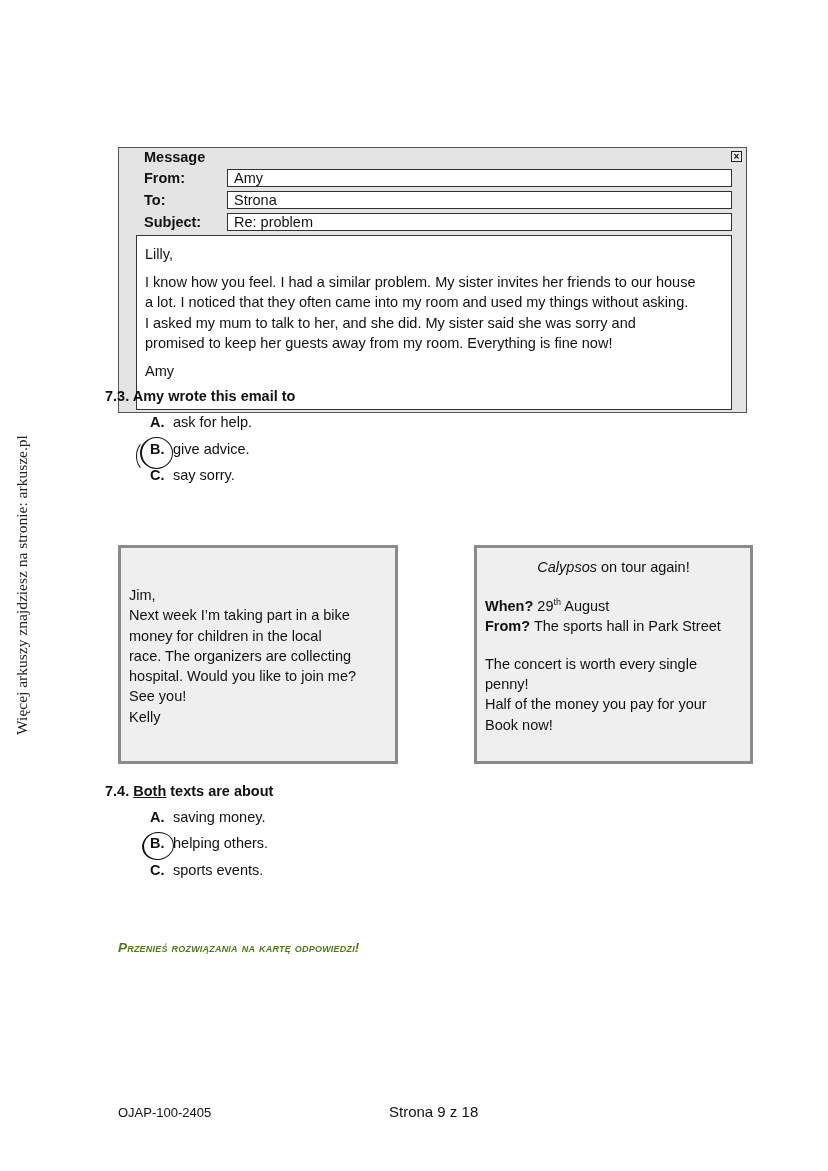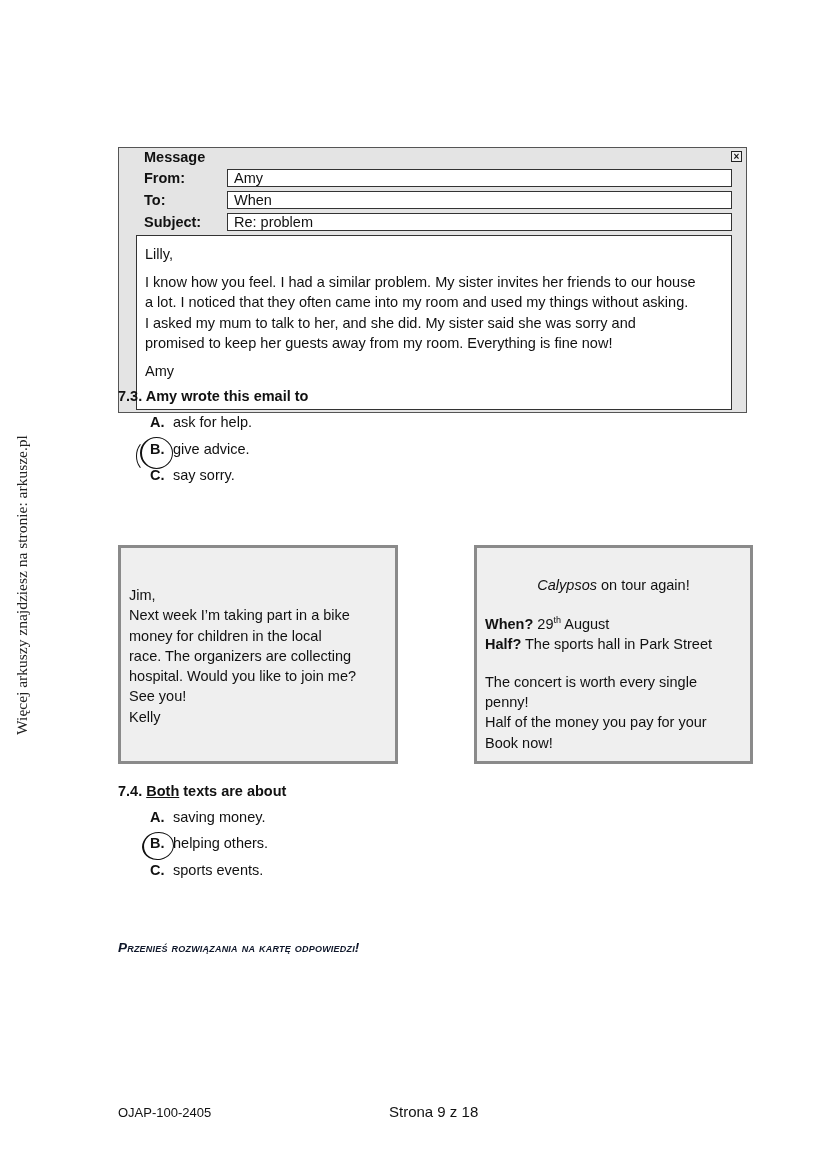--- a/index.html
+++ b/index.html
@@ -20,55 +20,55 @@
   .hdr-field { position: absolute; left: 108px; width: 505px; height: 18px; background: #fff;
                border: 1.5px solid #333; box-sizing: border-box; font-size: 14.5px;
                line-height: 16px; padding-left: 6px; }
   .email-body { position: absolute; left: 17px; top: 87px; width: 596px; height: 175px;
                 background: #fff; border: 1.5px solid #333; box-sizing: border-box;
                 padding: 8px 8px 12px 8px; font-size: 14.5px; line-height: 20.5px; }
   .email-body p { margin: 0; }
   .gap { height: 7px; }
 
   
-  .q-title { position: absolute; left: 118px; font-weight: bold; font-size: 14.5px; }
+  .q-title { position: absolute; left: 105px; font-weight: bold; font-size: 14.5px; }
   .q-title u { text-decoration: underline; }
   .opt { position: absolute; left: 150px; font-size: 14.5px; }
   .opt b { display: inline-block; width: 23px; }
   .circle { position: absolute; border: 1.3px solid #111; border-radius: 50%; }
 
   
   .note { position: absolute; background: #efefef; border: 3px solid #8a8a8a;
           box-sizing: border-box; font-size: 14.5px; line-height: 20.3px; }
   .note-left { left: 118px; top: 545px; width: 280px; height: 219px; padding: 37px 8px 0 8px; }
-  .note-right { left: 474px; top: 545px; width: 279px; height: 219px; padding: 27px 8px 0 8px; }
+  .note-right { left: 474px; top: 545px; width: 279px; height: 219px; padding: 9px 8px 0 8px; }
   .note p { margin: 0; }
   .center { text-align: center; }
   sup { font-size: 9px; }
 
-  .warn { position: absolute; left: 118px; top: 940px; color: #0f172a; font-weight: bold;
+  .warn { position: absolute; left: 118px; top: 940px; color: #4d7c0f; font-weight: bold;
           font-style: italic; font-size: 13.5px; font-variant: small-caps; letter-spacing: 0.2px; }
 
   .footer-code { position: absolute; left: 118px; top: 1105px; font-size: 13px; }
   .footer-page { position: absolute; left: 389px; top: 1103px; font-size: 15px; }
 </style>
 </head>
 <body>
 
 <div class="side-note">Więcej arkuszy znajdziesz na stronie: arkusze.pl</div>
 
 <div class="email">
   <div class="email-title">Message</div>
   <div class="close-box">×</div>
 
   <div class="hdr-label" style="top:22px">From:</div>
   <div class="hdr-field" style="top:21px">Amy</div>
 
   <div class="hdr-label" style="top:44px">To:</div>
-  <div class="hdr-field" style="top:43px">When</div>
+  <div class="hdr-field" style="top:43px">Strona</div>
 
   <div class="hdr-label" style="top:66px">Subject:</div>
   <div class="hdr-field" style="top:65px">Re: problem</div>
 
   <div class="email-body">
     <p>Lilly,</p>
     <div class="gap"></div>
     <p>I know how you feel. I had a similar problem. My sister invites her friends to our house</p>
     <p>a lot. I noticed that they often came into my room and used my things without asking.</p>
     <p>I asked my mum to talk to her, and she did. My sister said she was sorry and</p>
@@ -101,21 +101,21 @@
   <p>race. The organizers are collecting</p>
   <p>hospital. Would you like to join me?</p>
   <p>See you!</p>
   <p>Kelly</p>
 </div>
 
 <div class="note note-right">
   <p class="center"><i>Calypsos</i><span> on tour again!</span></p>
   <div style="height:15px"></div>
   <p><b>When?</b><span> 29</span><sup>th</sup><span> August</span></p>
-  <p><b>Half?</b><span> The sports hall in Park Street</span></p>
+  <p><b>From?</b><span> The sports hall in Park Street</span></p>
   <div style="height:17px"></div>
   <p>The concert is worth every single</p>
   <p>penny!</p>
   <p>Half of the money you pay for your</p>
   <p>Book now!</p>
 </div>
 
 <div class="q-title" style="top:783px">
   <span>7.4.</span>
   <u>Both</u><span> texts are about</span>

